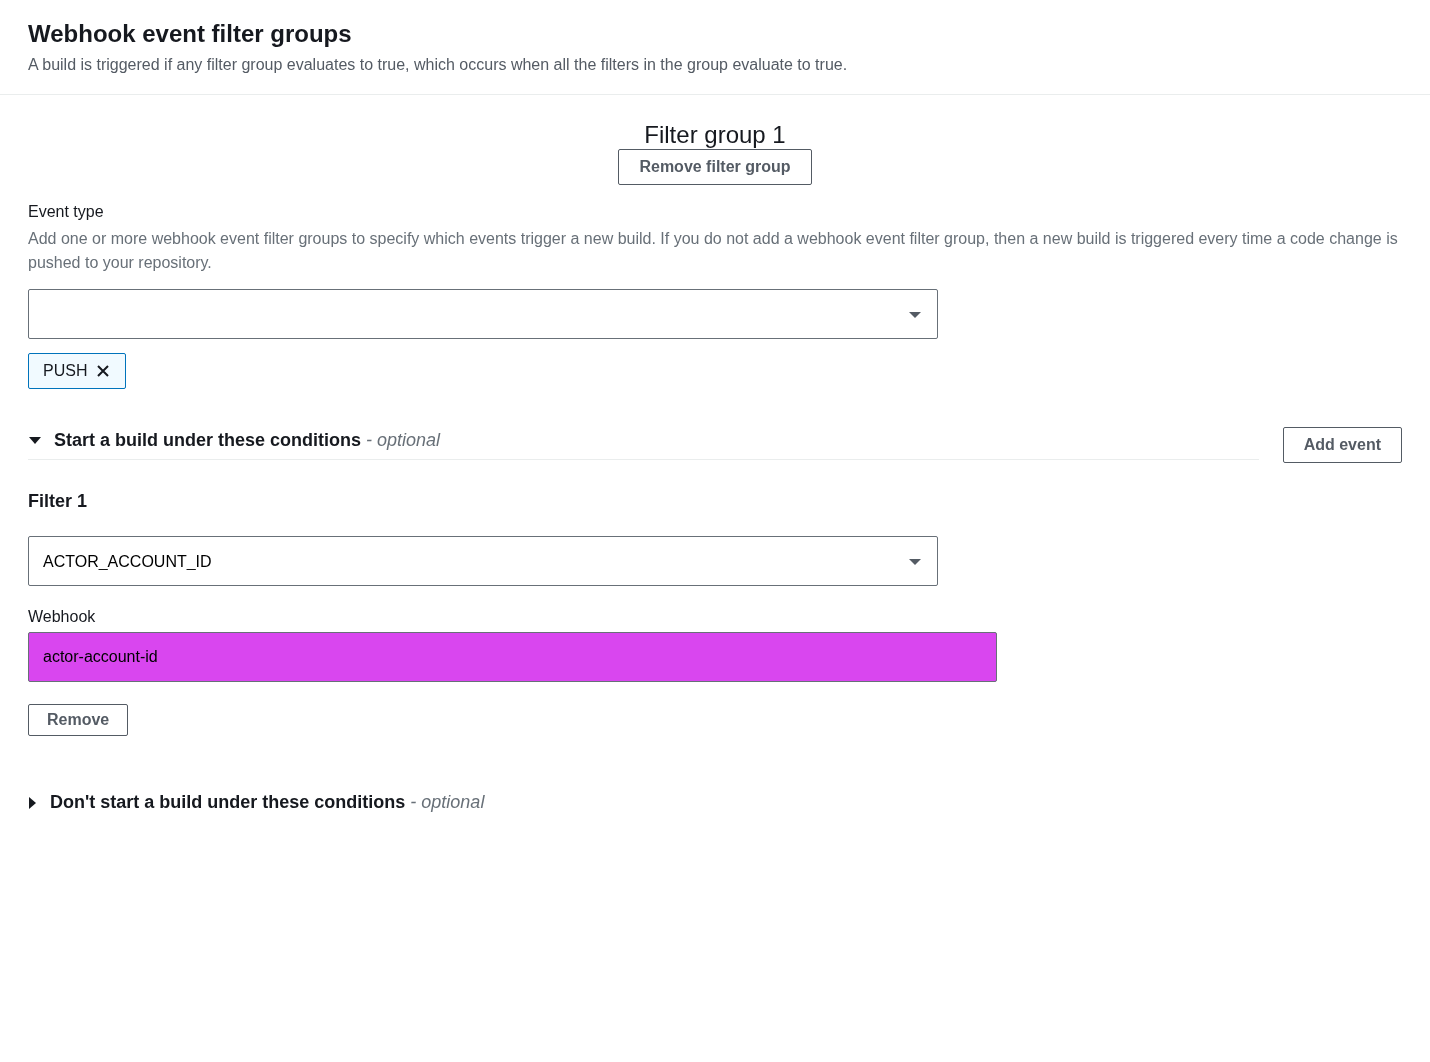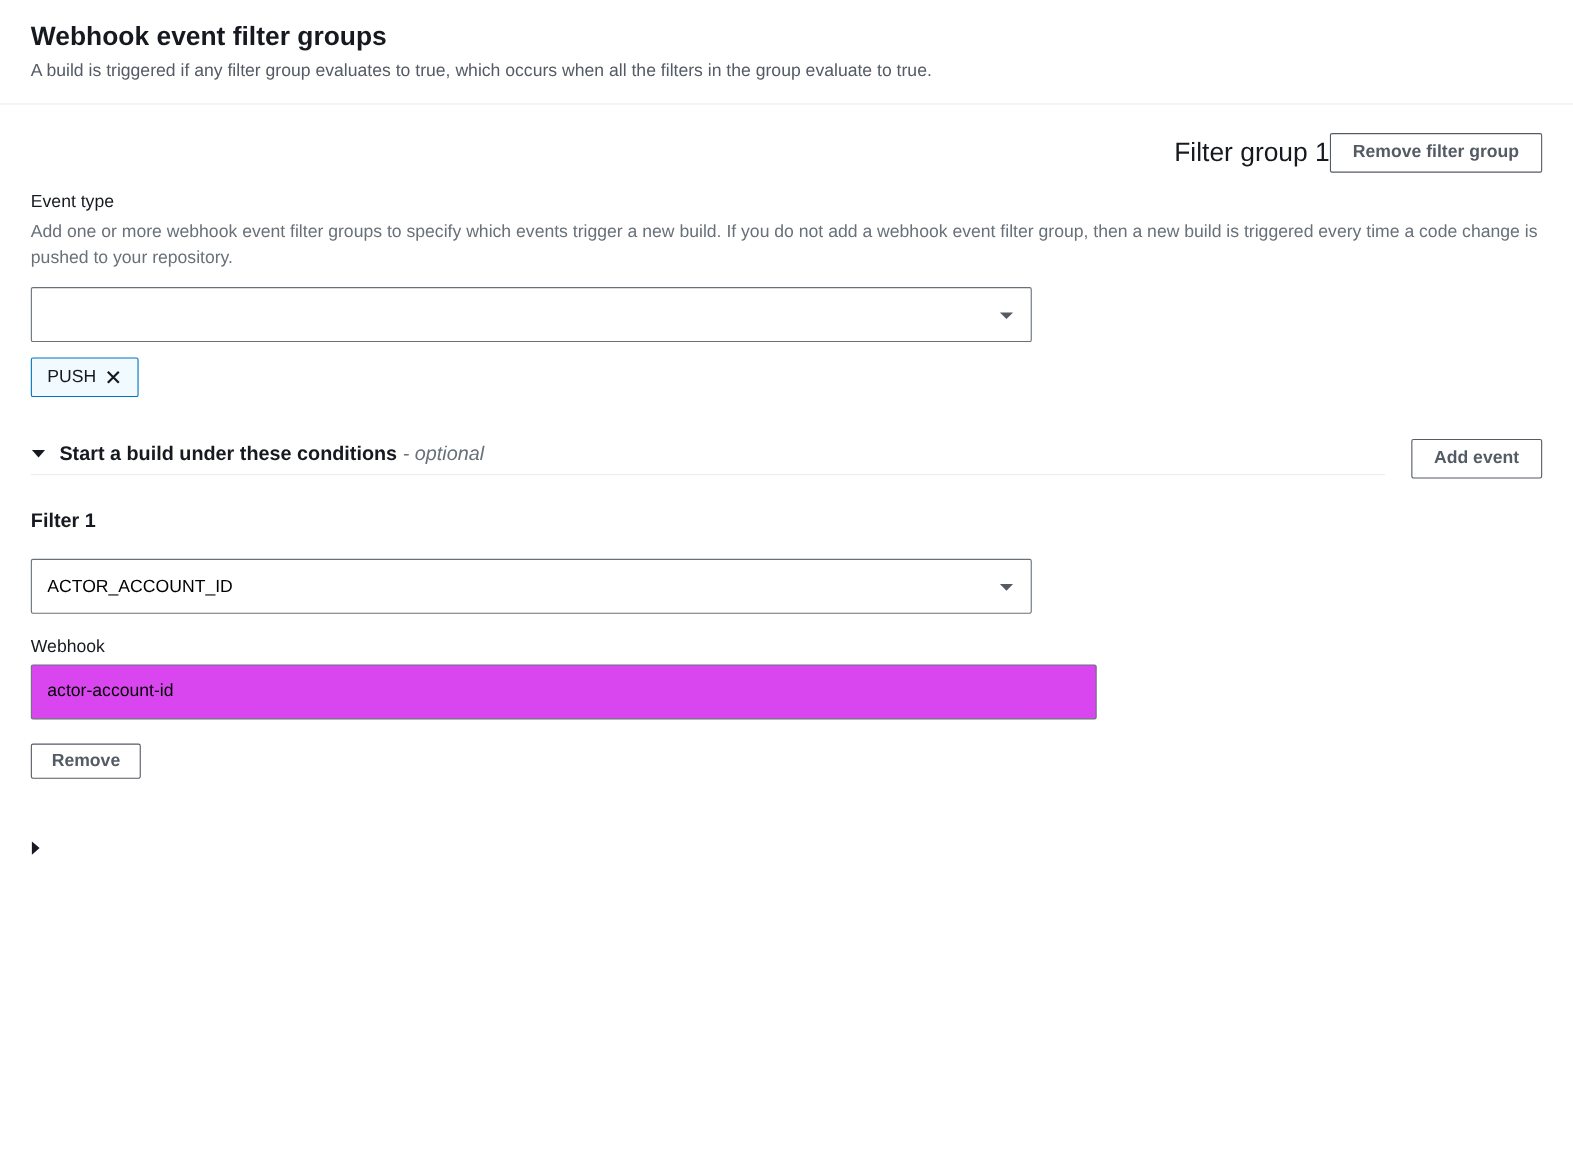--- a/index.html
+++ b/index.html
@@ -27,20 +27,21 @@
     .divider {
       border: none;
       border-top: 1px solid #eaeded;
       margin: 0 -28px 26px -28px;
     }
     .group-header {
       display: flex;
       justify-content: flex-end;
       align-items: center;
       margin-bottom: 18px;
+      flex-direction: column;
     }
     .group-title {
       font-size: 24px;
       font-weight: 400;
       color: #16191f;
     }
     .btn {
       display: inline-flex;
       align-items: center;
       justify-content: center;
@@ -246,14 +247,18 @@
   <button class="btn btn-small">Remove</button>
 </div>
 
 <div class="cond-row collapsed">
   <div class="cond-left">
     <span class="caret-toggle">
       <svg width="10" height="14" viewBox="0 0 10 14">
           <path d="M1 1 L8 7 L1 13 Z" fill="#16191f"></path>
         </svg>
     </span>
+    <span class="cond-label">
+      <span>Don't start a build under these conditions</span>
+      <span class="optional">- optional</span>
+    </span>
   </div>
 </div>
 
 </body></html>

